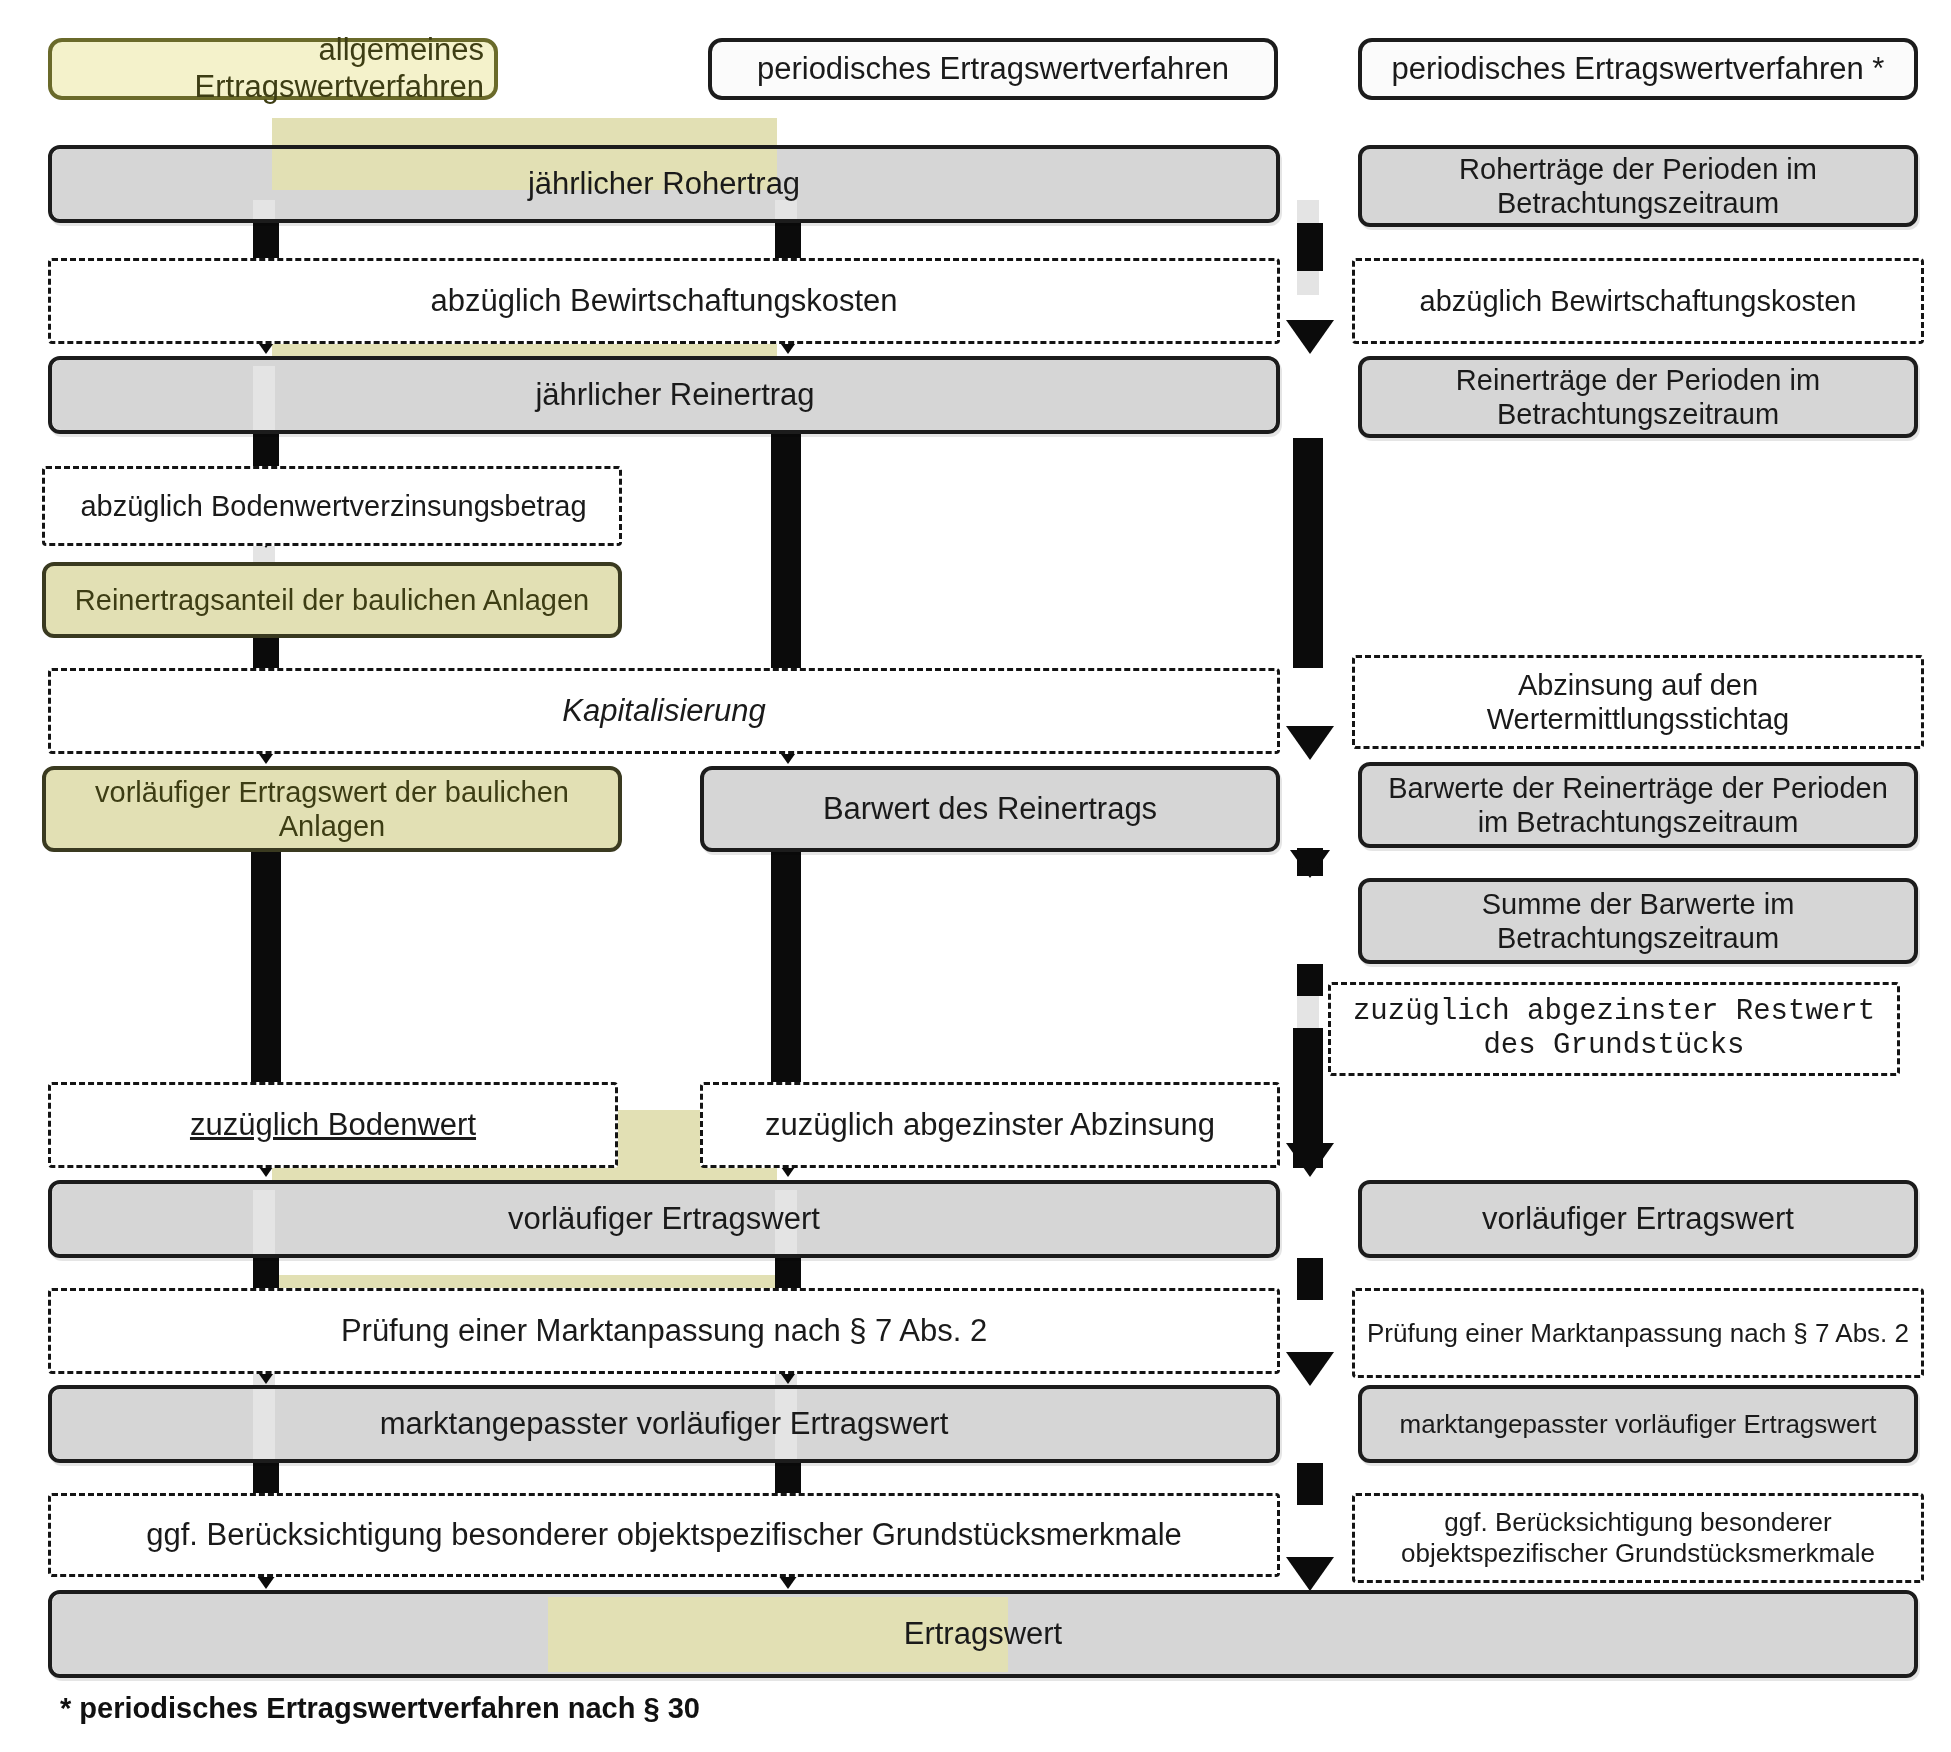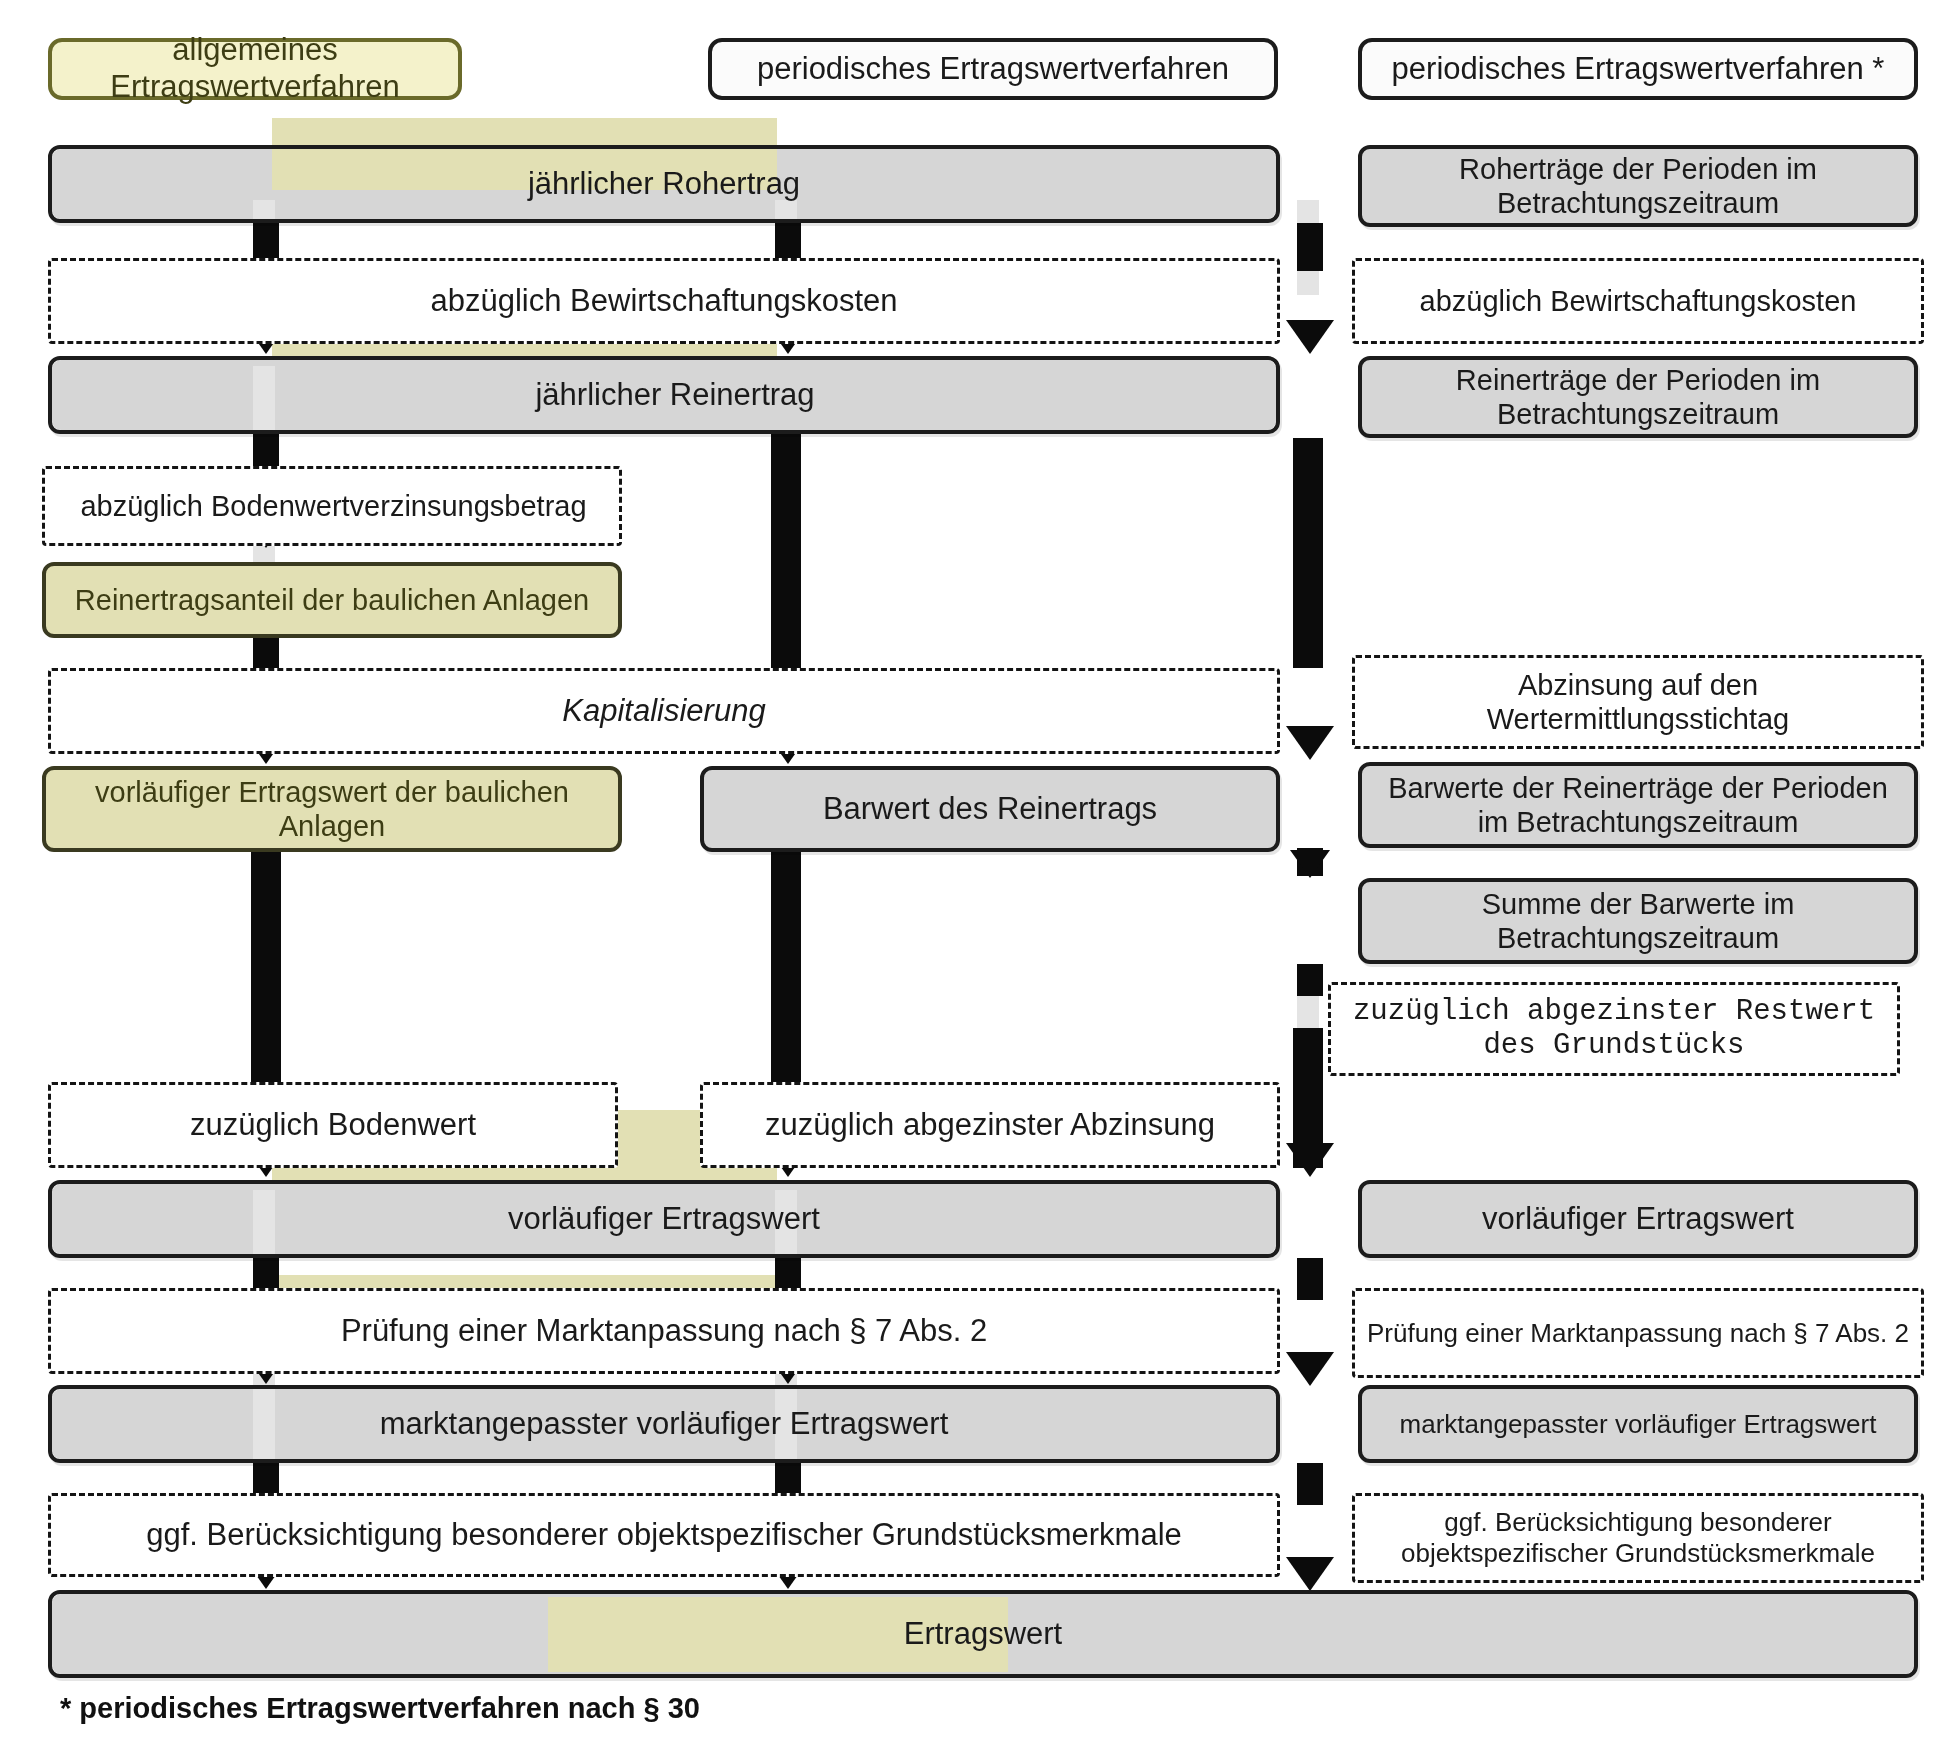--- a/index.html
+++ b/index.html
@@ -123,21 +123,21 @@
 
   <div class="ghost" style="left:775px; top:200px; height:95px;"></div>
   <div class="ghost" style="left:775px; top:1060px; height:95px;"></div>
   <div class="ghost" style="left:775px; top:1190px; height:120px;"></div>
   <div class="ghost" style="left:775px; top:1355px; height:125px;"></div>
 
   <div class="ghost" style="left:1297px; top:200px; height:95px;"></div>
   <div class="ghost" style="left:1297px; top:530px; height:95px;"></div>
   <div class="ghost" style="left:1297px; top:980px; height:95px;"></div>
 
-  <div class="box header-yellow t-hdr" style="left:48px; top:38px; width:414px; height:62px; color:#3d3d14;">allgemeines Ertragswertverfahren</div>
+  <div class="box header-yellow t-hdr" style="left:48px; top:38px; width:450px; height:62px; color:#3d3d14;text-align:right;">allgemeines Ertragswertverfahren</div>
 
   <div class="box header-box t-hdr" style="left:708px; top:38px; width:570px; height:62px;">periodisches Ertragswertverfahren</div>
 
   <div class="box header-box t-hdr" style="left:1358px; top:38px; width:560px; height:62px;">periodisches Ertragswertverfahren *</div>
 
   <div class="box solid t-big" style="left:48px; top:145px; width:1232px; height:78px; background:transparent; border-color:#1c1c1c;">jährlicher Rohertrag</div>
   <div style="position:absolute; left:52px; top:149px; width:1224px; height:70px; background:#d6d6d6; z-index:0; border-radius:9px;"></div>
 
   <div class="conn stub" style="left:253px; top:223px; height:48px;"></div>
   <div class="conn stub" style="left:775px; top:223px; height:48px;"></div>
@@ -168,21 +168,21 @@
   <div class="arrow" style="left:242px; top:730px;"></div>
   <div class="arrow" style="left:764px; top:730px;"></div>
 
   <div class="box solid-yellow t-med" style="left:42px; top:766px; width:580px; height:86px; color:#3d3d14;">vorläufiger Ertragswert der baulichen Anlagen</div>
 
   <div class="box solid t-big" style="left:700px; top:766px; width:580px; height:86px;">Barwert des Reinertrags</div>
 
   <div class="conn trunk" style="left:251px; top:852px; height:240px;"></div>
   <div class="conn trunk" style="left:771px; top:852px; height:240px;"></div>
 
-  <div class="box dashed t-big" style="left:48px; top:1082px; width:570px; height:86px;">zuzüglich Bodenwert</div>
+  <div class="box dashed t-big" style="left:48px; top:1082px; width:570px; height:86px;text-decoration:underline;">zuzüglich Bodenwert</div>
 
   <div class="box dashed t-big" style="left:700px; top:1082px; width:580px; height:86px;">zuzüglich abgezinster Abzinsung</div>
 
   <div class="arrow" style="left:242px; top:1143px;"></div>
   <div class="arrow" style="left:764px; top:1143px;"></div>
 
   <div class="box solid t-big" style="left:48px; top:1180px; width:1232px; height:78px; background:transparent;">vorläufiger Ertragswert</div>
   <div style="position:absolute; left:52px; top:1184px; width:1224px; height:70px; background:#d6d6d6; z-index:0; border-radius:9px;"></div>
 
   <div class="conn stub" style="left:253px; top:1258px; height:42px;"></div>

